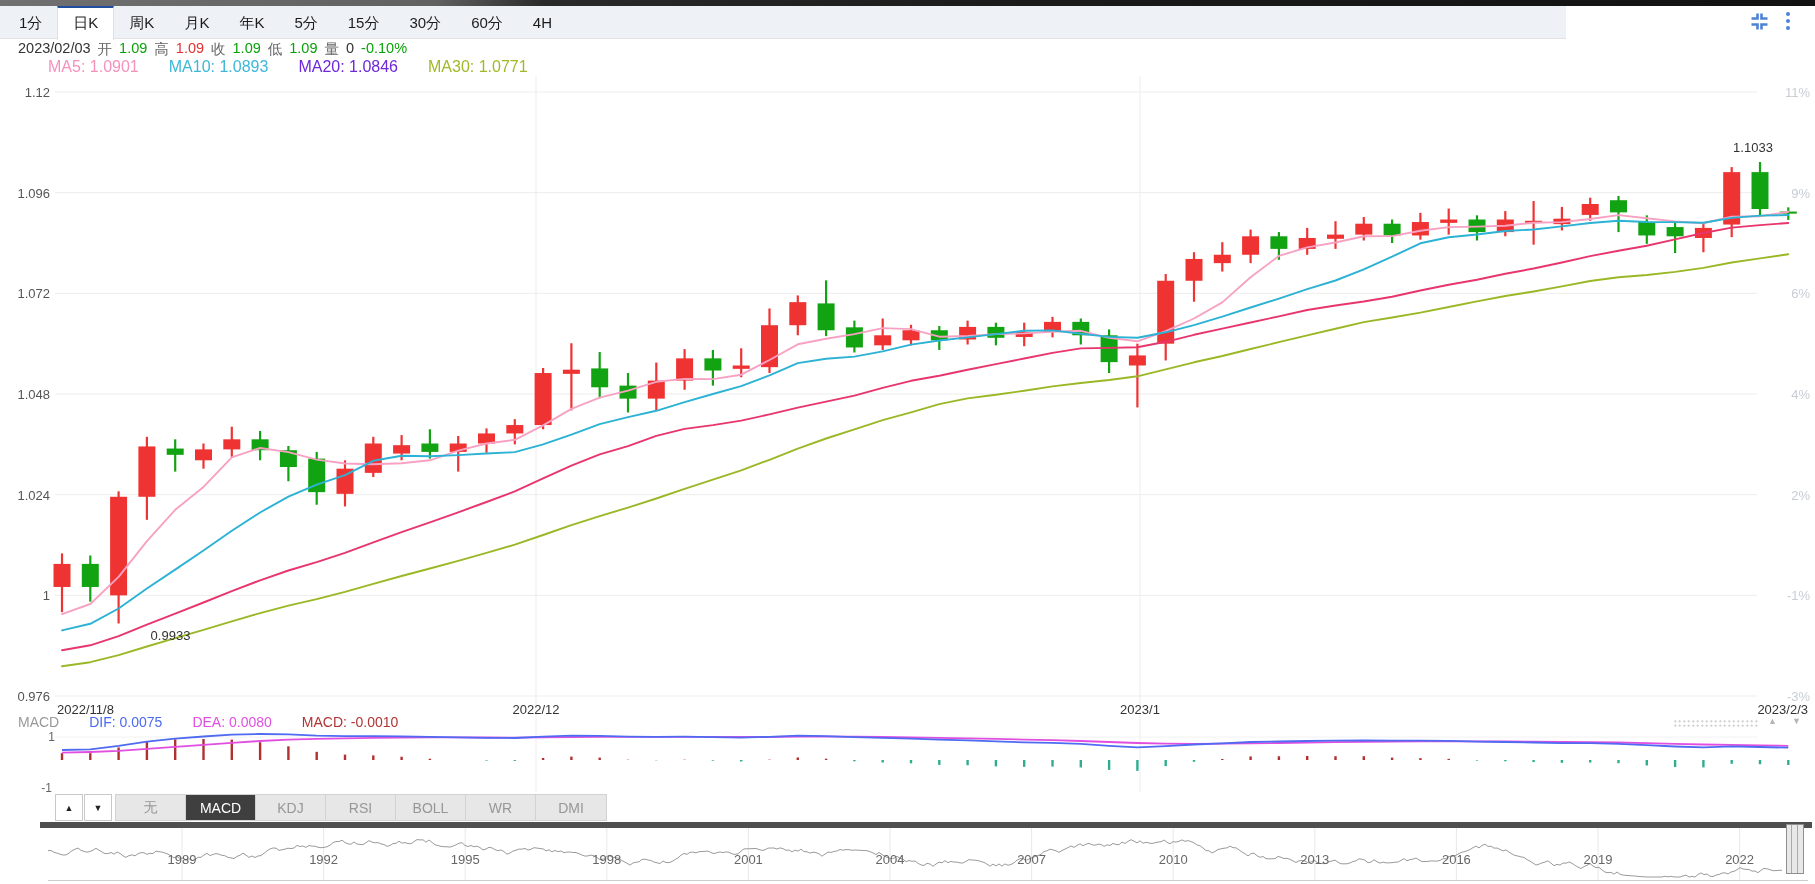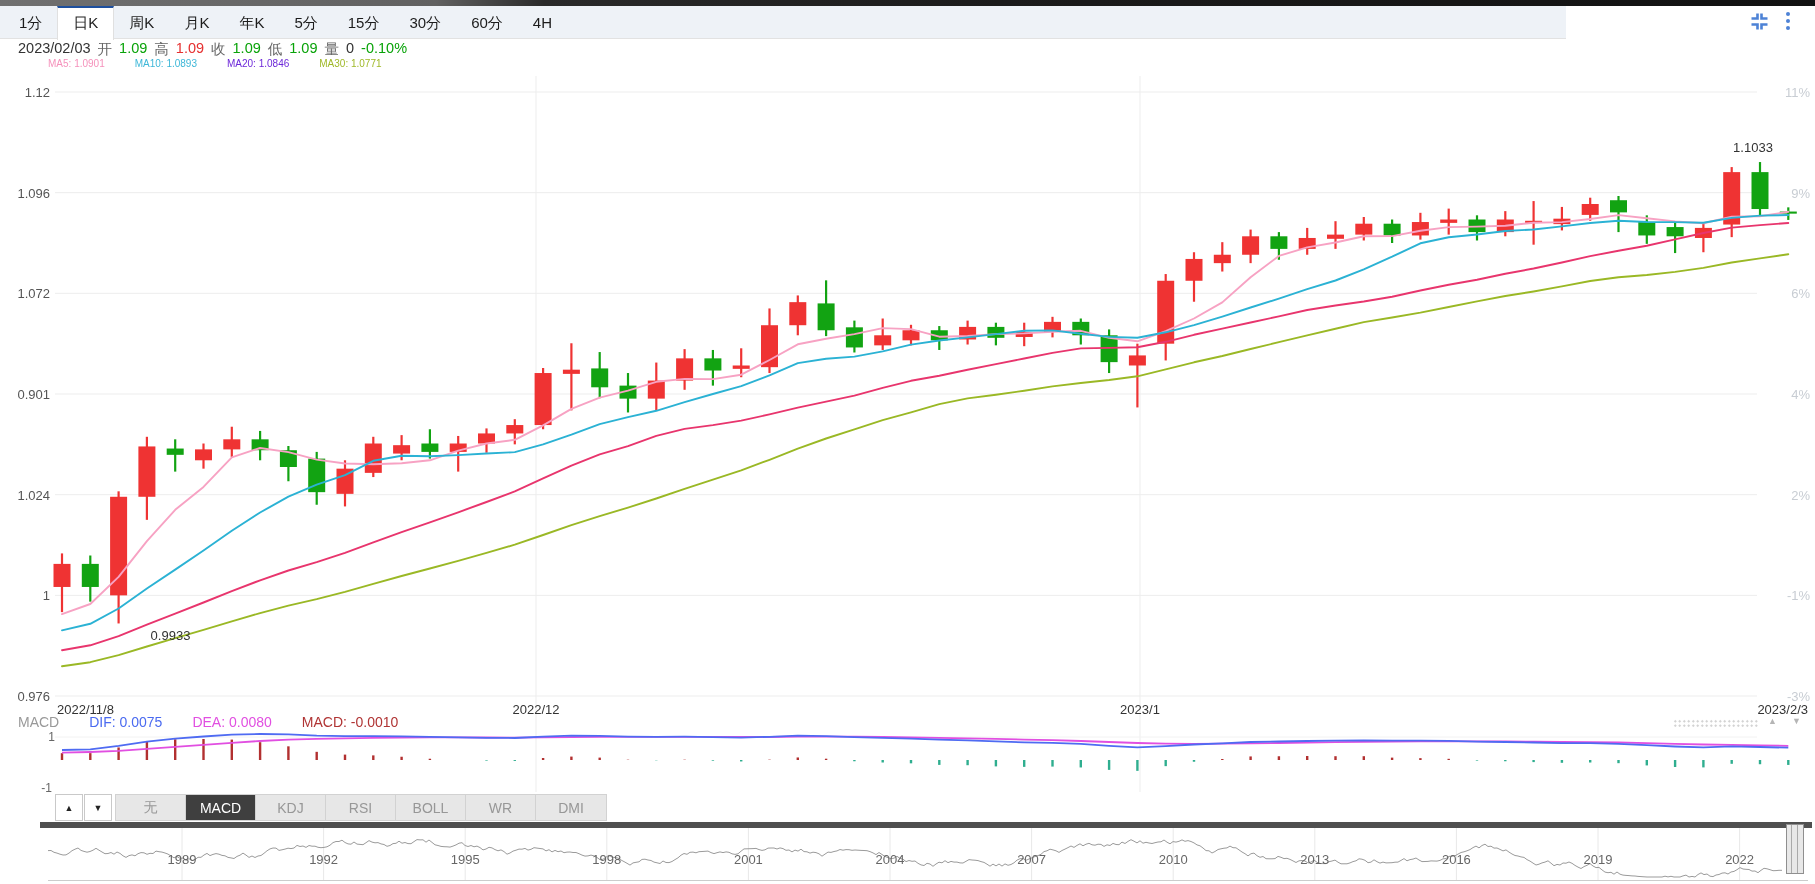--- a/index.html
+++ b/index.html
@@ -9,21 +9,21 @@
        background:linear-gradient(90deg,#707070 0%,#616161 24%,#2a2a2a 30%,#1b1b1b 55%,#121212 100%);}
   .period-tabs{position:absolute;left:0;top:6px;width:1566px;height:33px;background:#eef2f7;
        border-bottom:1px solid #e2e2e2;display:flex;align-items:stretch;padding-left:4px;box-sizing:border-box;}
   .ptab{height:33px;line-height:33px;padding:0 15px;font-size:15px;color:#1c1c1c;cursor:pointer;}
   .ptab.active{background:#fff;border-top:2px solid #1d4f9e;border-left:1px solid #e0e0e0;border-right:1px solid #e0e0e0;
        line-height:30px;height:32px;margin-bottom:-1px;}
   .tab-icons{position:absolute;right:24px;top:11px;display:flex;gap:16px;align-items:center;}
   .ohlc-row{position:absolute;left:18px;top:40px;font-size:14.5px;color:#666;display:flex;gap:7px;white-space:nowrap;}
   .ohlc-row .date{color:#333;}
   .v-green{color:#09a309;} .v-red{color:#e53030;} .v-dark{color:#333;}
-  .ma-row{position:absolute;left:48px;top:58px;font-size:10px;display:flex;gap:30px;white-space:nowrap;}
+  .ma-row{position:absolute;left:48px;top:58px;font-size:16px;display:flex;gap:30px;white-space:nowrap;}
   #chart-svg{position:absolute;left:0;top:0;pointer-events:none;}
   .axis-label{position:absolute;font-size:13px;color:#555;transform:translate(-100%,-50%);white-space:nowrap;}
   .axis-label.right{color:#c8cdd3;}
   .x-label{position:absolute;top:702px;font-size:13px;color:#333;white-space:nowrap;}
   .anno{position:absolute;font-size:13px;color:#333;white-space:nowrap;}
   .macd-header{position:absolute;left:18px;top:714px;font-size:14px;display:flex;gap:30px;white-space:nowrap;}
   .macd-axis{position:absolute;font-size:12px;color:#666;transform:translate(-100%,-50%);}
   .ind-bar{position:absolute;left:55px;top:793px;display:flex;align-items:center;height:29px;}
   .ind-btn{width:28px;height:27px;border:1px solid #c9c9c9;background:#fff;color:#222;font-size:9px;
        display:flex;align-items:center;justify-content:center;margin-right:1px;cursor:pointer;box-sizing:border-box;}
@@ -319,21 +319,21 @@
       <line x1="1739.6" y1="828" x2="1739.6" y2="880" stroke="#e8e8e8" stroke-width="1"></line>
       <polyline points="48,850.6 51,850.5 54,852.3 57,853.1 60,854.2 63,855.0 66,854.9 69,853.1 72,850.7 75,849.2 78,848.0 81,850.4 84,851.4 87,852.2 90,851.5 93,850.2 96,848.3 99,850.2 102,852.0 105,853.7 108,853.5 111,852.5 114,854.2 117,852.0 120,853.4 123,855.8 126,857.4 129,855.6 132,854.9 135,855.8 138,853.7 141,852.6 144,852.8 147,854.3 150,853.3 153,853.5 156,851.1 159,851.7 162,852.1 165,853.0 168,854.1 171,856.0 174,857.8 177,856.5 180,858.4 183,858.1 186,860.3 189,858.7 192,860.5 195,859.6 198,857.3 201,857.3 204,855.0 207,853.4 210,855.6 213,854.4 216,853.6 219,854.2 222,855.4 225,855.8 228,857.4 231,857.9 234,858.5 237,856.4 240,855.2 243,853.1 246,855.1 249,857.4 252,856.0 255,857.5 258,856.0 261,855.5 264,853.3 267,850.8 270,848.9 273,848.0 276,848.1 279,850.4 282,849.8 285,849.1 288,848.2 291,848.6 294,848.0 297,845.4 300,846.5 303,846.0 306,847.4 309,845.5 312,846.2 315,846.2 318,847.3 321,847.7 324,847.4 327,846.8 330,845.2 333,842.6 336,841.5 339,841.5 342,840.2 345,842.5 348,843.9 351,844.2 354,842.0 357,844.1 360,844.4 363,844.7 366,842.7 369,840.6 372,842.1 375,842.8 378,842.6 381,843.9 384,844.5 387,846.3 390,845.5 393,843.6 396,843.3 399,841.2 402,843.2 405,842.5 408,843.6 411,843.7 414,841.6 417,839.6 420,839.9 423,839.8 426,842.2 429,840.0 432,842.4 435,844.8 438,845.5 441,846.4 444,846.7 447,846.8 450,847.1 453,846.1 456,844.9 459,843.2 462,842.7 465,845.5 468,846.5 471,845.5 474,846.8 477,846.1 480,847.6 483,849.9 486,849.0 489,847.3 492,847.9 495,849.6 498,850.8 501,849.9 504,851.6 507,854.2 510,853.0 513,851.1 516,850.2 519,849.1 522,849.2 525,848.4 528,850.1 531,849.3 534,847.7 537,848.1 540,848.5 543,848.9 546,850.9 549,849.7 552,851.9 555,850.4 558,851.7 561,851.0 564,852.7 567,852.1 570,852.0 573,852.5 576,852.5 579,853.7 582,855.1 585,856.1 588,855.9 591,855.1 594,855.9 597,857.5 600,859.7 603,859.3 606,857.2 609,855.1 612,857.2 615,857.5 618,858.0 621,860.0 624,861.6 627,863.3 630,865.1 633,862.9 636,862.3 639,861.8 642,859.4 645,859.2 648,860.0 651,860.5 654,862.1 657,862.8 660,863.5 663,861.0 666,862.5 669,862.6 672,861.5 675,859.6 678,857.8 681,855.2 684,853.5 687,854.3 690,852.3 693,852.1 696,852.8 699,851.7 702,851.5 705,851.3 708,851.1 711,852.6 714,853.6 717,852.7 720,851.9 723,852.6 726,851.9 729,852.3 732,853.8 735,854.4 738,853.8 741,851.2 744,848.9 747,848.8 750,848.7 753,848.6 756,848.4 759,849.6 762,850.4 765,849.8 768,848.1 771,848.0 774,848.0 777,849.0 780,847.9 783,848.6 786,850.3 789,850.0 792,851.9 795,850.1 798,851.1 801,849.2 804,851.6 807,851.8 810,853.1 813,852.2 816,852.6 819,853.8 822,856.2 825,854.1 828,852.1 831,852.4 834,851.5 837,850.9 840,849.5 843,850.2 846,849.6 849,849.7 852,850.3 855,850.0 858,850.2 861,850.4 864,850.5 867,850.7 870,851.6 873,852.9 876,854.6 879,852.5 882,854.5 885,856.4 888,857.7 891,858.6 894,858.2 897,856.3 900,858.4 903,859.2 906,861.6 909,860.5 912,861.3 915,861.0 918,863.3 921,864.9 924,865.5 927,863.3 930,864.0 933,866.3 936,864.0 939,862.2 942,862.8 945,860.7 948,862.7 951,861.4 954,862.1 957,862.1 960,862.9 963,863.0 966,861.3 969,859.6 972,860.0 975,860.2 978,860.6 981,861.6 984,862.4 987,864.2 990,866.2 993,864.1 996,865.9 999,864.0 1002,866.1 1005,863.9 1008,865.3 1011,864.5 1014,862.8 1017,860.1 1020,858.7 1023,858.5 1026,860.3 1029,859.0 1032,857.8 1035,856.5 1038,855.6 1041,854.3 1044,851.6 1047,850.8 1050,849.2 1053,849.9 1056,850.8 1059,852.4 1062,850.5 1065,849.1 1068,847.6 1071,846.0 1074,847.4 1077,845.4 1080,843.8 1083,845.8 1086,844.2 1089,843.3 1092,844.8 1095,845.2 1098,844.2 1101,844.4 1104,846.4 1107,844.8 1110,845.5 1113,843.4 1116,844.5 1119,844.7 1122,842.1 1125,843.5 1128,841.4 1131,839.7 1134,841.2 1137,842.9 1140,840.8 1143,843.2 1146,842.3 1149,843.0 1152,843.5 1155,842.7 1158,842.0 1161,841.8 1164,840.0 1167,842.2 1170,843.8 1173,841.6 1176,842.1 1179,841.3 1182,839.9 1185,841.3 1188,840.6 1191,841.5 1194,842.9 1197,844.9 1200,845.8 1203,848.0 1206,850.6 1209,850.8 1212,853.0 1215,851.5 1218,849.5 1221,848.8 1224,848.2 1227,847.9 1230,846.1 1233,847.7 1236,847.8 1239,849.9 1242,852.0 1245,853.7 1248,855.9 1251,853.7 1254,853.1 1257,855.7 1260,857.3 1263,856.5 1266,858.7 1269,858.8 1272,858.8 1275,858.6 1278,856.4 1281,857.3 1284,858.6 1287,858.3 1290,859.4 1293,860.9 1296,862.5 1299,860.8 1302,860.5 1305,861.0 1308,863.0 1311,862.1 1314,860.1 1317,862.3 1320,863.5 1323,863.6 1326,863.6 1329,861.7 1332,861.0 1335,860.1 1338,862.2 1341,863.8 1344,863.8 1347,863.8 1350,862.9 1353,861.6 1356,860.8 1359,858.8 1362,859.2 1365,860.3 1368,862.7 1371,862.1 1374,859.8 1377,861.7 1380,863.1 1383,862.1 1386,862.9 1389,862.8 1392,862.7 1395,862.2 1398,862.1 1401,860.4 1404,858.6 1407,860.8 1410,859.6 1413,859.1 1416,858.0 1419,860.0 1422,861.6 1425,861.5 1428,861.4 1431,860.9 1434,861.0 1437,861.1 1440,860.4 1443,858.8 1446,858.6 1449,856.4 1452,856.2 1455,855.8 1458,854.1 1461,852.5 1464,851.8 1467,850.8 1470,849.6 1473,847.6 1476,846.1 1479,847.9 1482,845.5 1485,844.2 1488,846.5 1491,846.2 1494,848.1 1497,848.0 1500,849.4 1503,850.9 1506,849.9 1509,852.1 1512,854.0 1515,855.5 1518,856.0 1521,856.9 1524,857.4 1527,859.6 1530,861.1 1533,863.1 1536,865.0 1539,864.2 1542,862.9 1545,862.1 1548,860.8 1551,863.2 1554,865.7 1557,864.4 1560,865.0 1563,863.0 1566,863.2 1569,862.0 1572,863.3 1575,865.4 1578,867.1 1581,868.5 1584,866.6 1587,865.3 1590,863.6 1593,866.0 1596,867.6 1599,867.4 1602,869.9 1605,872.1 1608,872.7 1611,872.3 1614,874.2 1617,872.0 1620,874.2 1623,875.1 1626,875.4 1629,875.6 1632,875.9 1635,876.0 1638,876.4 1641,876.6 1644,876.8 1647,877.0 1650,877.0 1653,877.0 1656,877.0 1659,877.0 1662,877.0 1665,876.2 1668,876.9 1671,876.3 1674,877.0 1677,877.0 1680,877.0 1683,875.9 1686,875.1 1689,877.0 1692,876.4 1695,877.0 1698,874.5 1701,872.9 1704,874.6 1707,874.0 1710,876.2 1713,876.6 1716,875.0 1719,874.5 1722,873.1 1725,872.8 1728,874.0 1731,872.0 1734,871.4 1737,869.7 1740,867.6 1743,869.0 1746,869.3 1749,869.5 1752,871.1 1755,871.0 1758,872.7 1761,870.3 1764,868.3 1767,868.8 1770,869.7 1773,870.7 1776,870.6 1779,870.3 1782,870.3" fill="none" stroke="#9b9b9b" stroke-width="1"></polyline>
     </svg>
   <div id="overlays">
       <div class="axis-label" style="left: 50px; top: 92px;">1.12</div>
       <div class="axis-label right" style="left: 1810px; top: 92px;">11%</div>
       <div class="axis-label" style="left: 50px; top: 192.67px;">1.096</div>
       <div class="axis-label right" style="left: 1810px; top: 192.67px;">9%</div>
       <div class="axis-label" style="left: 50px; top: 293.34px;">1.072</div>
       <div class="axis-label right" style="left: 1810px; top: 293.34px;">6%</div>
-      <div class="axis-label" style="left: 50px; top: 394.01px;">0.901</div>
+      <div class="axis-label" style="left: 50px; top: 394.01px;">1.048</div>
       <div class="axis-label right" style="left: 1810px; top: 394.01px;">4%</div>
       <div class="axis-label" style="left: 50px; top: 494.68px;">1.024</div>
       <div class="axis-label right" style="left: 1810px; top: 494.68px;">2%</div>
       <div class="axis-label" style="left: 50px; top: 595.35px;">1</div>
       <div class="axis-label right" style="left: 1810px; top: 595.35px;">-1%</div>
       <div class="axis-label" style="left: 50px; top: 696.02px;">0.976</div>
       <div class="axis-label right" style="left: 1810px; top: 696.02px;">-3%</div>
       <div class="x-label" style="left: 57px;">2022/11/8</div>
       <div class="x-label" style="left: 536px; transform: translateX(-50%);">2022/12</div>
       <div class="x-label" style="left: 1140px; transform: translateX(-50%);">2023/1</div>

